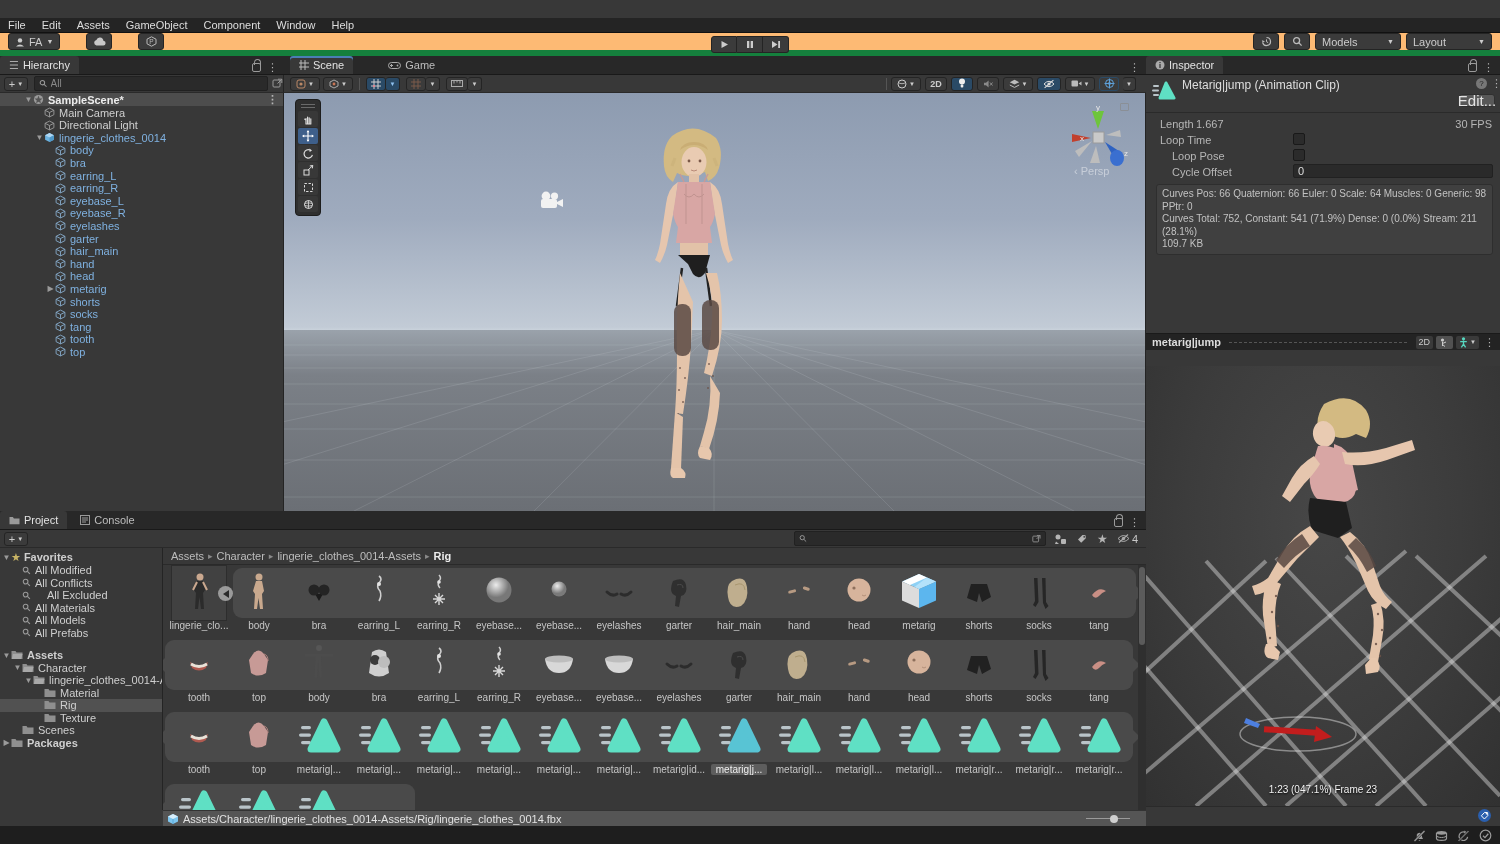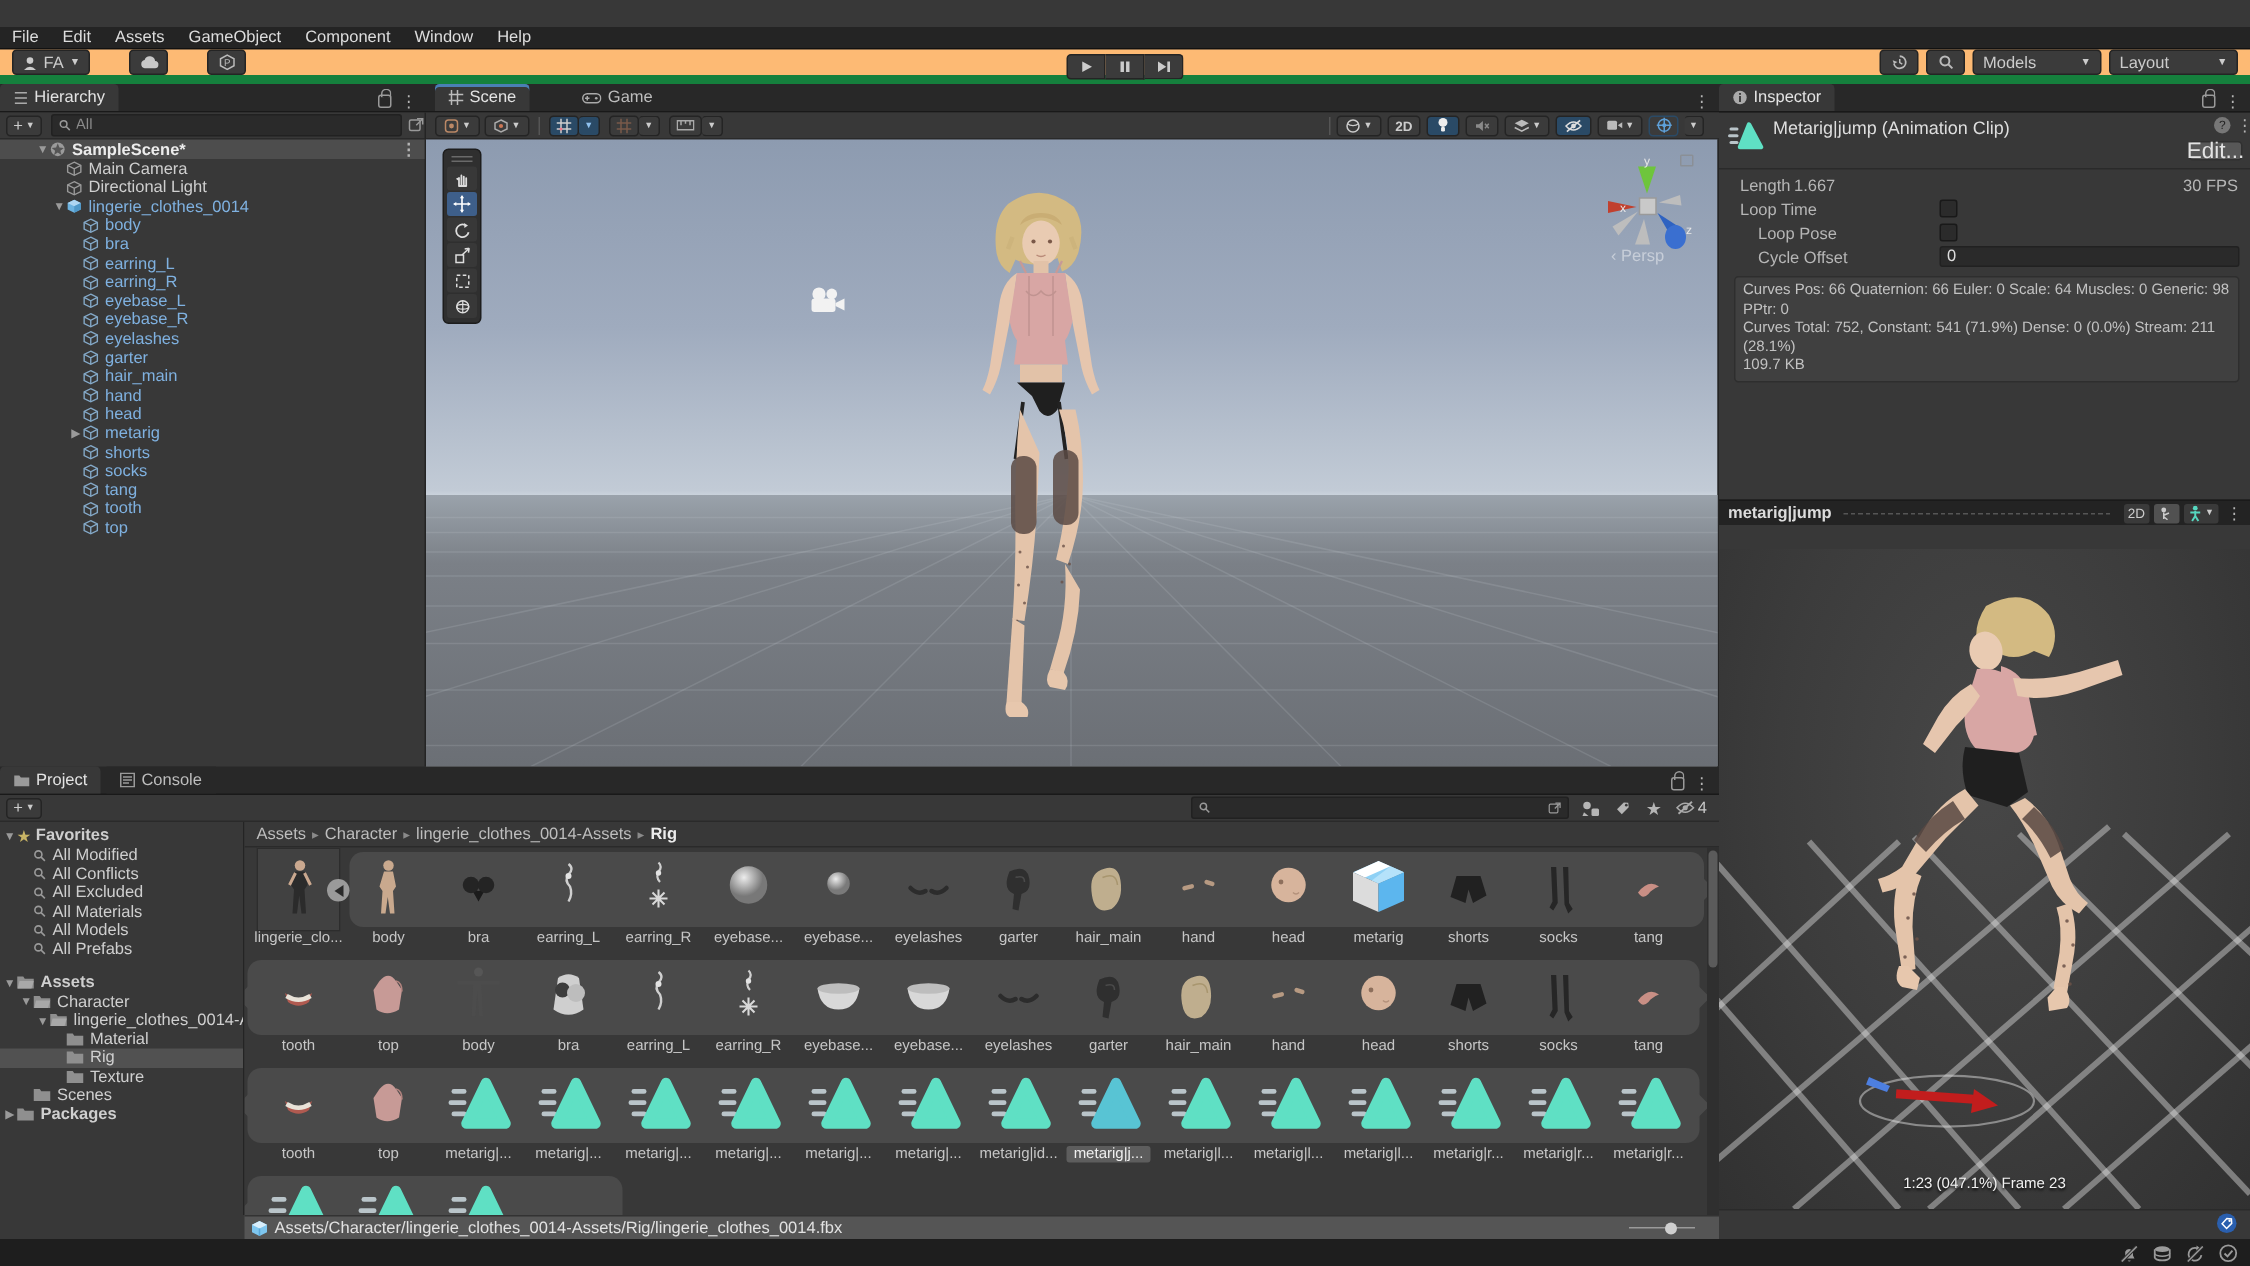--- a/index.html
+++ b/index.html
@@ -865,21 +865,21 @@
           <circle cx="4" cy="4" r="2.6" fill="none" stroke="#999" stroke-width="1.2"></circle>
           <path d="M6 6 8.8 8.8" stroke="#999" stroke-width="1.2"></path>
         </svg>
         <span style="margin-left: 4px;">All Conflicts</span>
       </div>
       <div class="prow" style="top: 41px;">
         <svg width="9" height="9" viewBox="0 0 10 10" style="margin-left:22px">
           <circle cx="4" cy="4" r="2.6" fill="none" stroke="#999" stroke-width="1.2"></circle>
           <path d="M6 6 8.8 8.8" stroke="#999" stroke-width="1.2"></path>
         </svg>
-        <span style="margin-left: 4px;">All Excluded</span>
+        <span style="margin-left: 16px;">All Excluded</span>
       </div>
       <div class="prow" style="top: 53.5px;">
         <svg width="9" height="9" viewBox="0 0 10 10" style="margin-left:22px">
           <circle cx="4" cy="4" r="2.6" fill="none" stroke="#999" stroke-width="1.2"></circle>
           <path d="M6 6 8.8 8.8" stroke="#999" stroke-width="1.2"></path>
         </svg>
         <span style="margin-left: 4px;">All Materials</span>
       </div>
       <div class="prow" style="top: 66px;">
         <svg width="9" height="9" viewBox="0 0 10 10" style="margin-left:22px">

